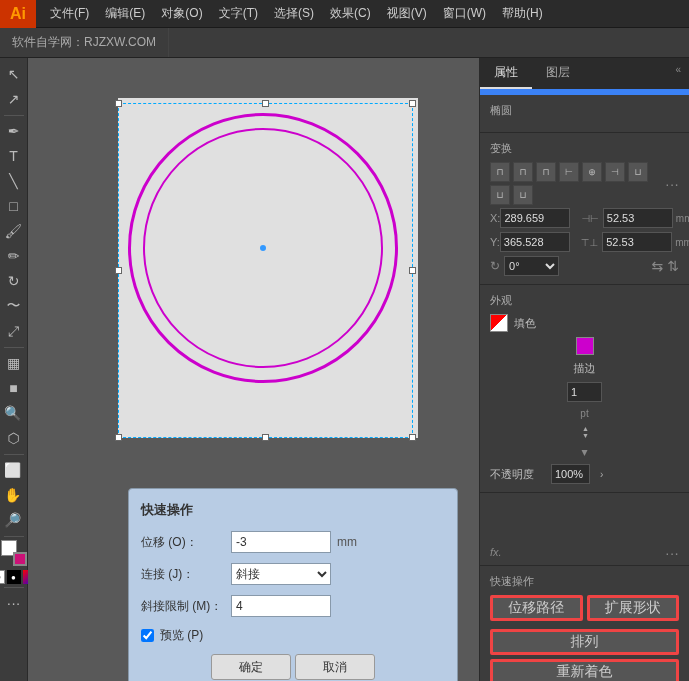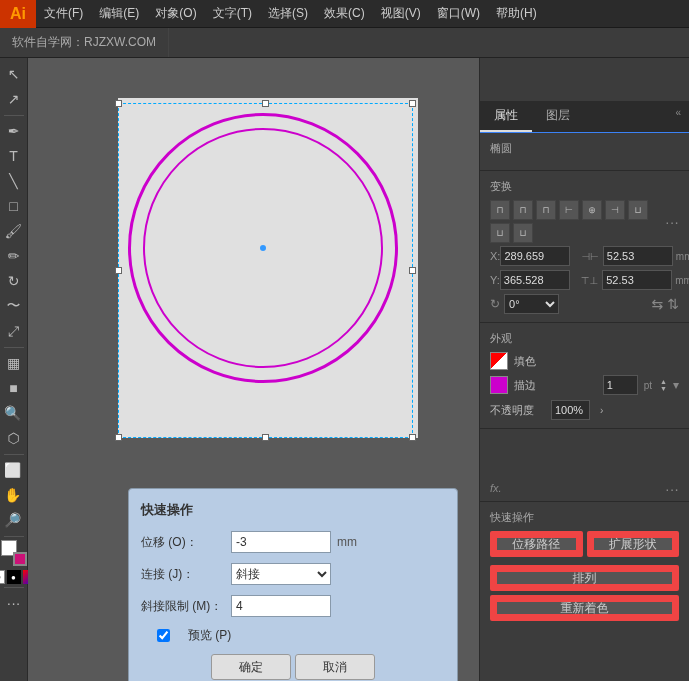--- a/index.html
+++ b/index.html
@@ -7,21 +7,21 @@
 
     
     .menu-bar {
       width: 100%; height: 28px; background: #2b2b2b; display: flex; align-items: center;
       border-bottom: 1px solid #1a1a1a;
     }
     .app-icon {
       width: 36px; height: 28px; background: #cc3300; display: flex; align-items: center; justify-content: center;
       color: #ff9900; font-weight: bold; font-size: 16px; flex-shrink: 0; text-align: right;
     }
-    .menu-items { display: flex; align-items: center; height: 100%; }
+    .menu-items { display: flex; align-items: center; height: 100%; padding-left: 6px; }
     .menu-item {
       padding: 0 8px; height: 100%; display: flex; align-items: center; color: #ccc; cursor: pointer; font-size: 12px;
     }
 
     
     .tab-bar {
       width: 100%; height: 30px; background: #3c3c3c; display: flex; align-items: center;
       border-bottom: 1px solid #222;
     }
     .tab-active {
@@ -113,30 +113,30 @@
     .dialog-select {
       width: 100px; height: 22px; background: white; border: 1px solid #8899aa;
       font-size: 12px; color: #333;
     }
     .dialog-buttons { display: flex; justify-content: center; gap: 4px; margin-top: 10px; }
     .dialog-btn {
       width: 80px; height: 26px; background: #e0e0e0; border: 1px solid #999;
       border-radius: 3px; cursor: pointer; font-size: 12px; color: #333;
       display: flex; align-items: center; justify-content: center;
     }
-    .checkbox-row { display: flex; align-items: center; gap: 18px; margin-left: 16px; }
+    .checkbox-row { display: flex; align-items: center; gap: 6px; }
     .checkbox-label { color: #333; font-size: 12px; }
 
     
     .right-panel {
       width: 210px; background: #3c3c3c; border-left: 1px solid #2a2a2a;
       flex-shrink: 0; display: flex; flex-direction: column;
     }
     .panel-header {
-      display: flex; background: #2b2b2b; border-bottom: 1px solid #3b82f6; margin-top: 43px;
+      display: flex; background: #2b2b2b; border-bottom: 6px solid #3b82f6;
     }
     .panel-tab {
       padding: 6px 14px; font-size: 12px; color: #aaa; cursor: pointer; border-bottom: 2px solid transparent;
     }
     .panel-tab.active { color: #ddd; border-bottom: 2px solid #ddd; }
     .panel-collapse-btn {
       margin-left: auto; padding: 6px 8px; color: #888; cursor: pointer; font-size: 10px;
     }
 
     .panel-section { padding: 8px 10px; border-bottom: 1px solid #2a2a2a; }
@@ -160,21 +160,21 @@
 
     .rotation-row { display: flex; align-items: center; gap: 4px; margin-top: 4px; }
     .rotation-select {
       background: #2b2b2b; border: 1px solid #555; color: #ddd; font-size: 11px; height: 20px;
       width: 55px;
     }
 
     .appearance-section { padding: 8px 10px; border-bottom: 1px solid #2a2a2a; }
     .fill-row { display: flex; align-items: center; gap: 6px; margin-bottom: 5px; }
     .fill-label { color: #bbb; font-size: 11px; flex: 1; }
-    .stroke-row { display: flex; align-items: center; gap: 6px; }
+    .stroke-row { display: flex; align-items: center; gap: 6px; flex-direction: column; }
     .stroke-input {
       background: #2b2b2b; border: 1px solid #555; color: #ddd; font-size: 11px;
       height: 20px; width: 35px; padding: 0 3px;
     }
     .stroke-unit { color: #888; font-size: 10px; }
     .stroke-spinner { display: flex; flex-direction: column; margin-left: 2px; }
     .spinner-btn { font-size: 7px; color: #aaa; line-height: 1; cursor: pointer; }
 
     .opacity-row { display: flex; align-items: center; gap: 6px; margin-top: 5px; }
     .opacity-label { color: #bbb; font-size: 11px; width: 55px; }
@@ -183,22 +183,22 @@
       height: 20px; width: 39px; padding: 0 3px;
     }
 
     .fx-row { padding: 4px 10px; border-bottom: 1px solid #2a2a2a; margin-top: 48px; }
     .fx-label { color: #888; font-size: 11px; font-style: italic; }
     .more-options { color: #888; font-size: 14px; float: right; cursor: pointer; }
 
     .quick-actions { padding: 8px 10px; }
     .quick-title { color: #aaa; font-size: 11px; margin-bottom: 6px; }
     .action-btn {
-      width: 100%; height: 26px; background: #555; border: 7px solid #ef4444;
-      color: #ccc; font-size: 12px; cursor: pointer; display: flex; align-items: center;
+      width: 100%; height: 26px; background: #555; border: 3px solid #ef4444;
+      color: #ccc; font-size: 14px; cursor: pointer; display: flex; align-items: center;
       justify-content: center; margin-bottom: 4px; border-radius: 2px;
     }
     .action-row { display: flex; gap: 4px; margin-bottom: 4px; }
     .action-row .action-btn { flex: 1; }
   </style>
 </head>
 <body>
 
 <div class="menu-bar">
   <div class="app-icon">Ai</div>

